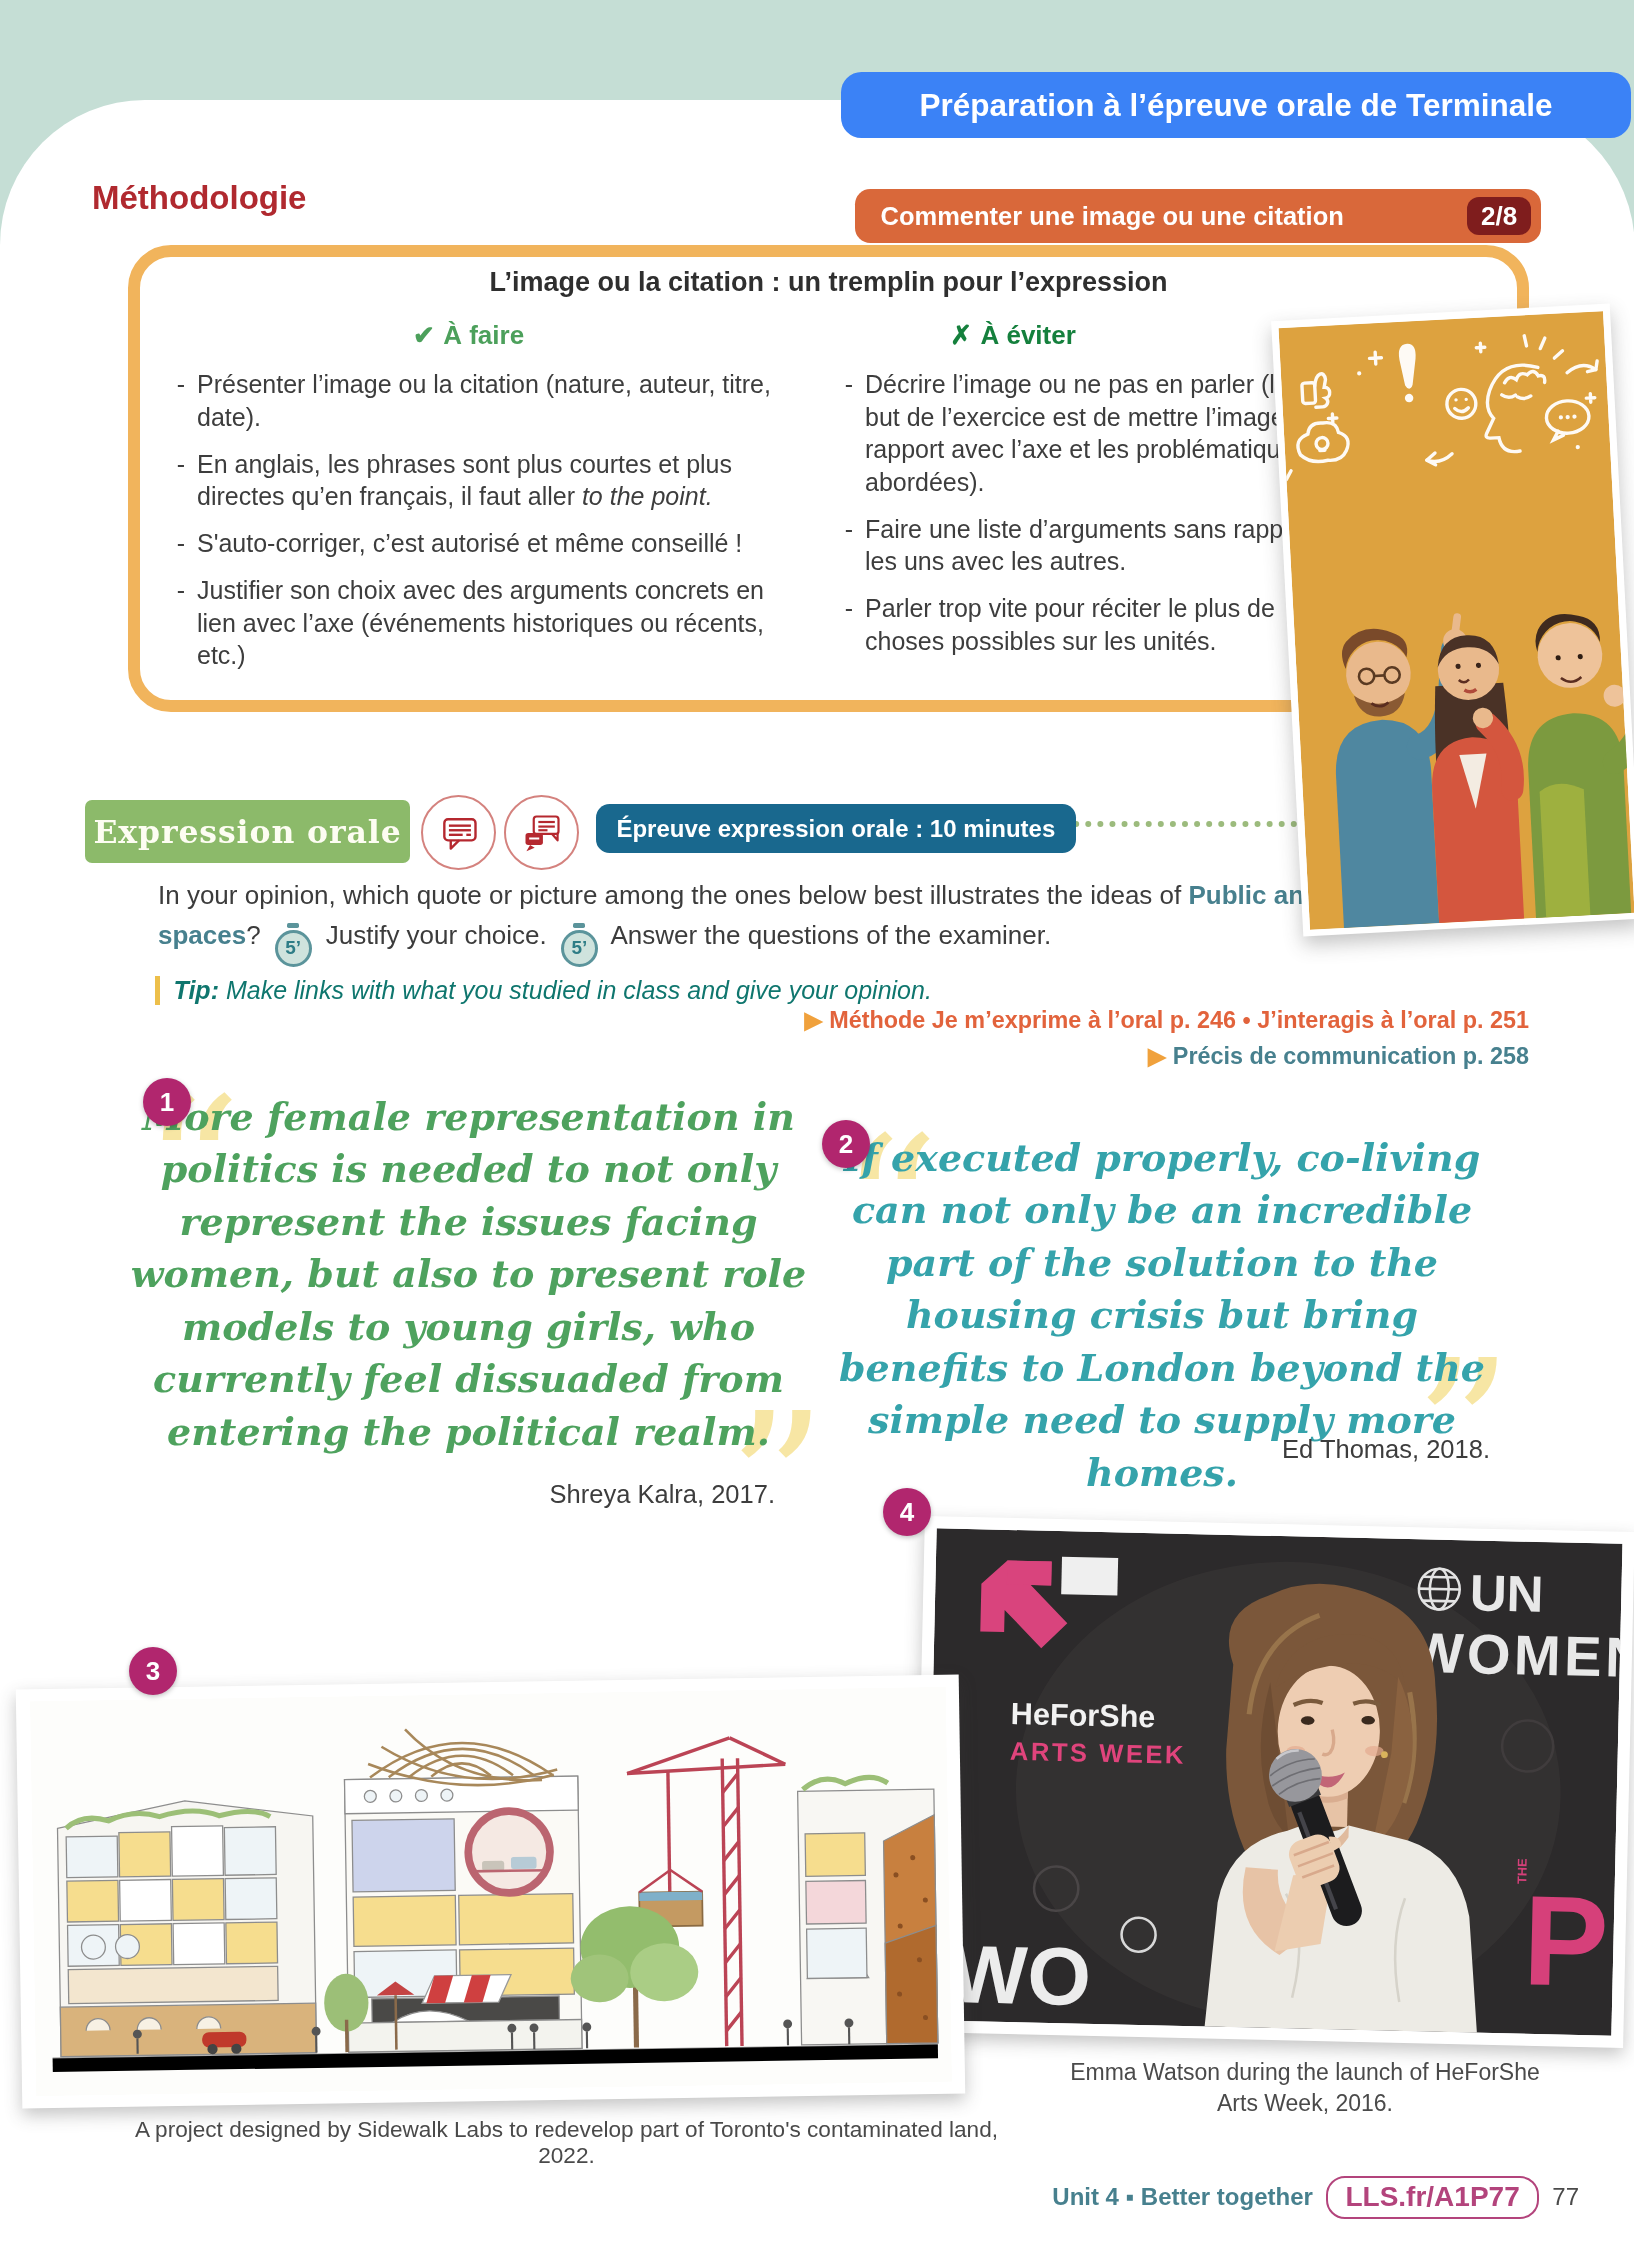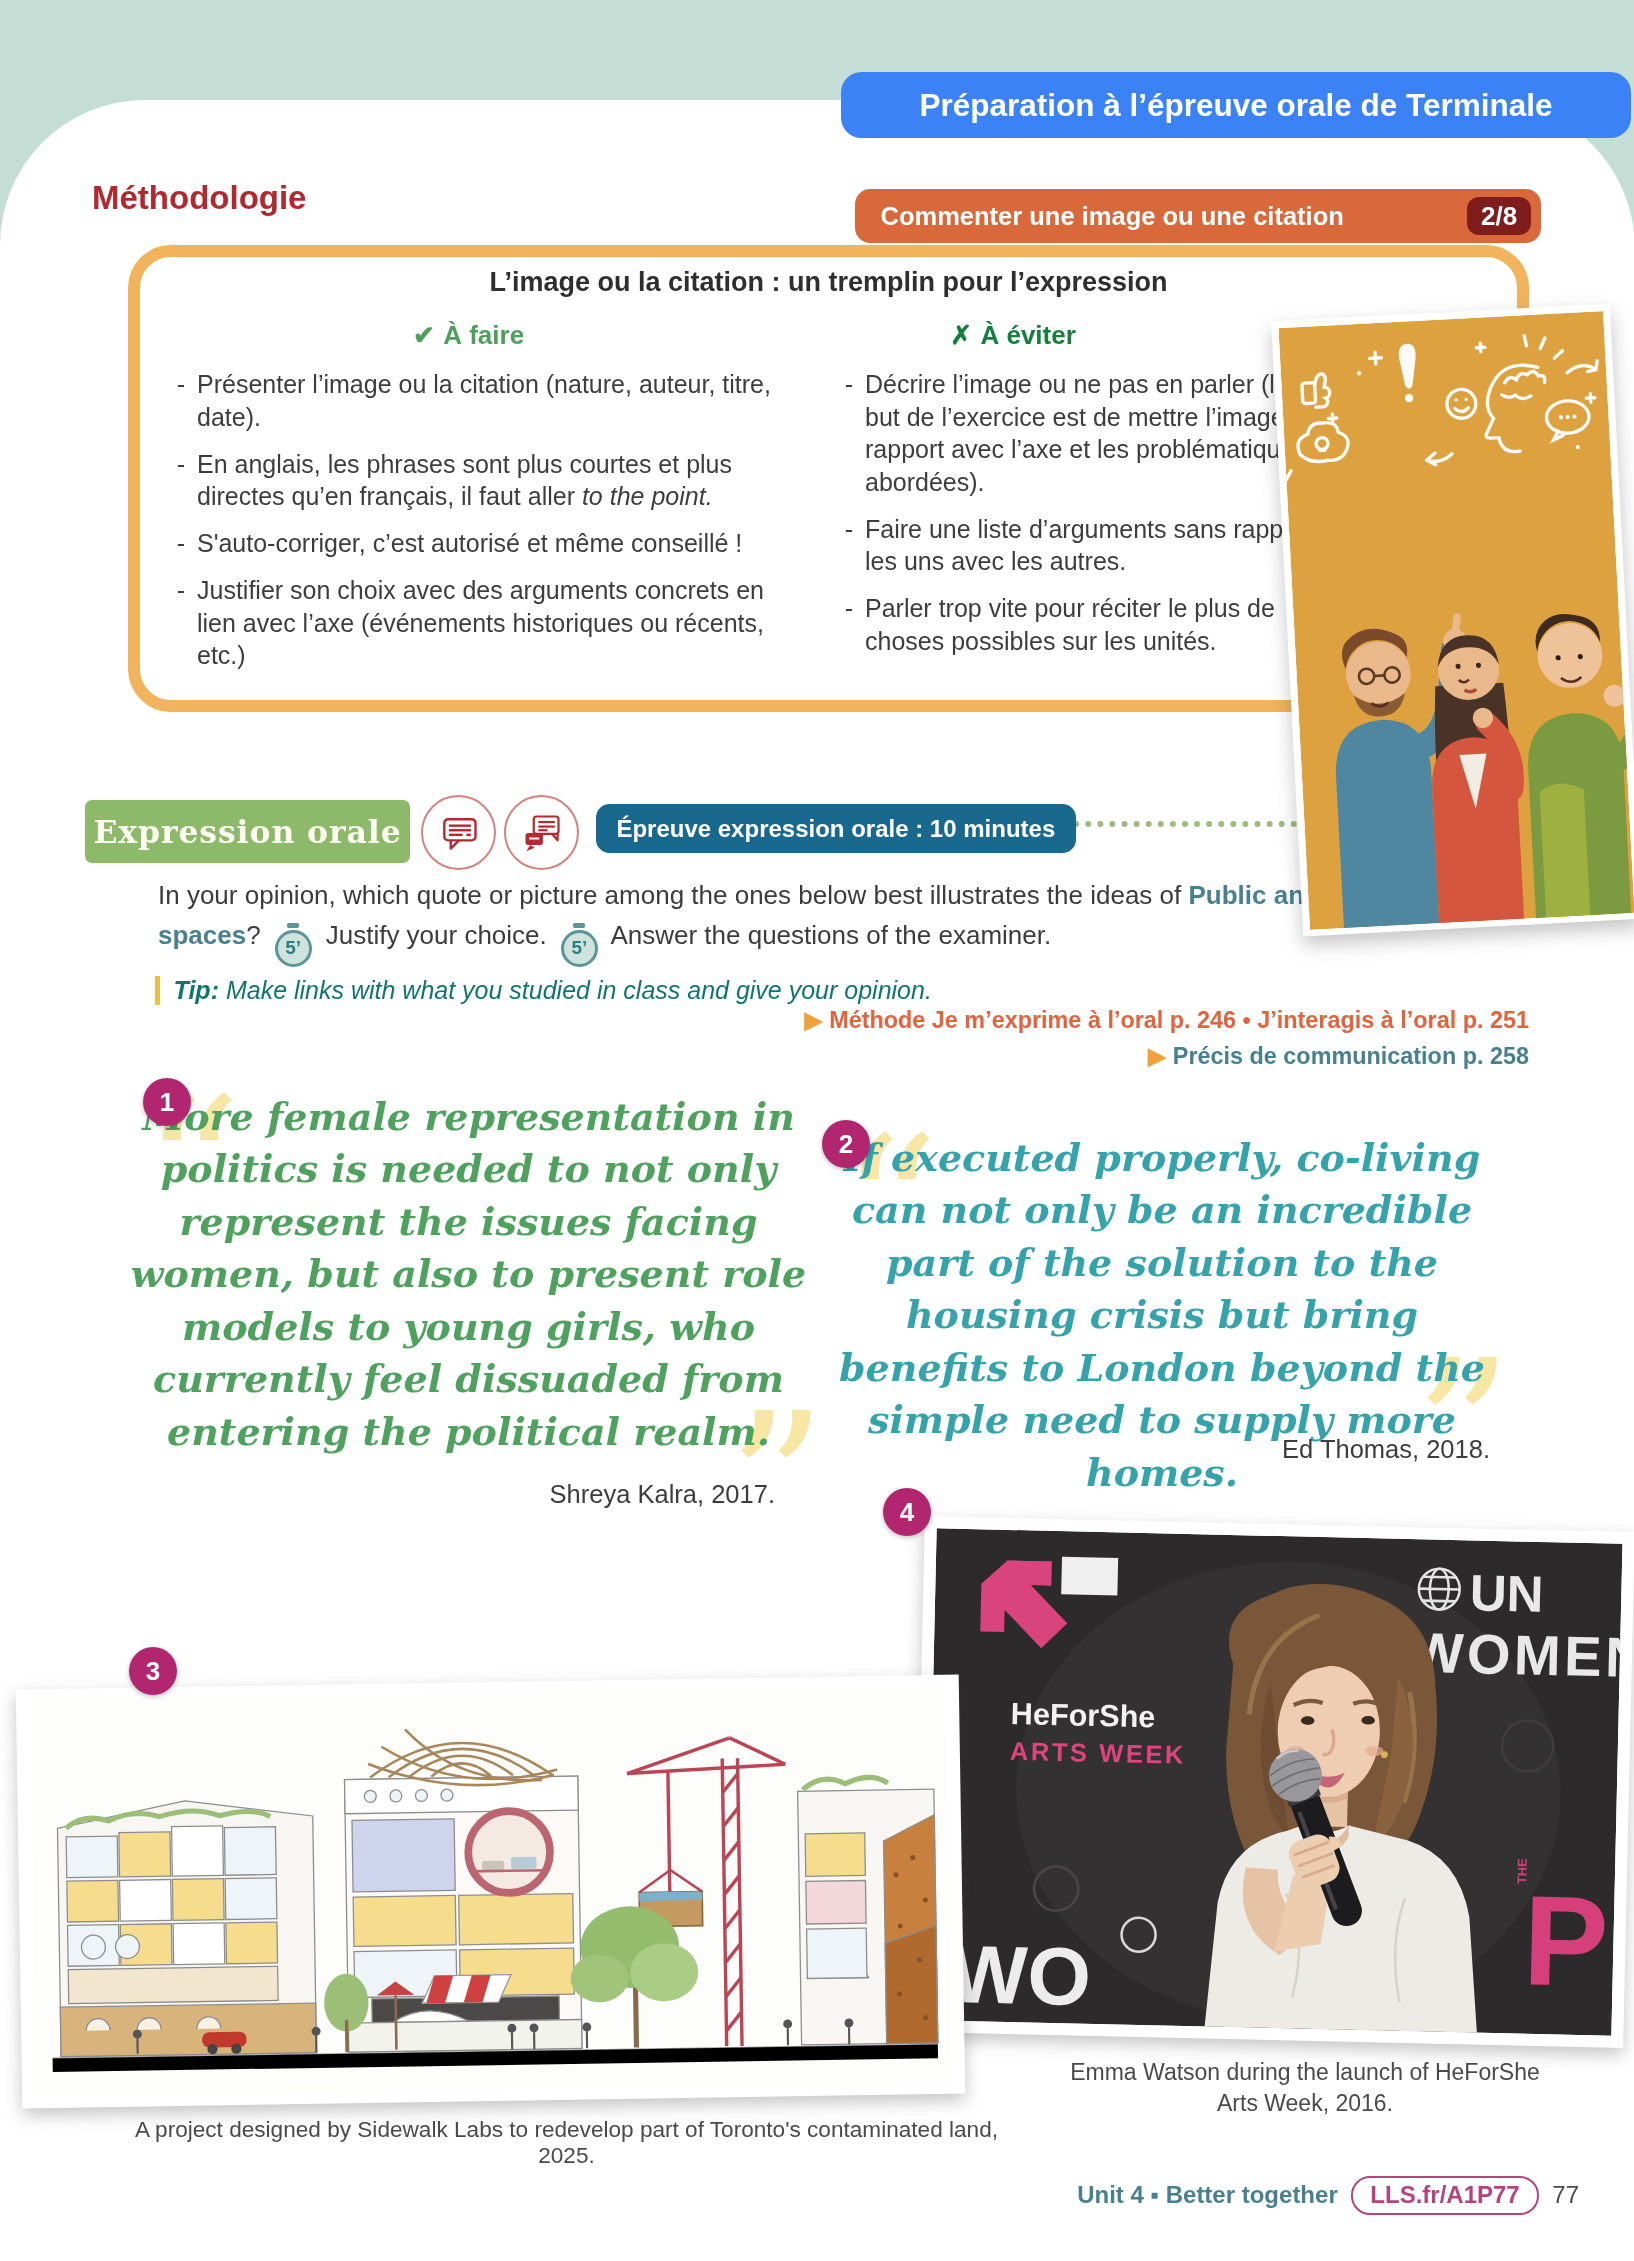--- a/index.html
+++ b/index.html
@@ -96,21 +96,21 @@
   .q-teal .qtext{color:#35a3ab;}
   .attrib{font-size:25.5px;color:#3d3d3d;z-index:2;text-align:right;}
   .photo-card{background:#fff;box-shadow:0 6.8px 17px rgba(60,60,60,.30);z-index:3;box-sizing:border-box;}
   .photo4{left:919px;top:1524px;width:710px;height:516px;padding:12px;transform:rotate(1.3deg);}
   .photo3{left:19px;top:1682px;width:943px;height:419px;padding:12px 13.6px;transform:rotate(-0.9deg);}
   .caption{color:#4a4a4a;z-index:2;}
   .cap4{left:1060px;top:2057px;width:490px;text-align:center;font-size:23px;line-height:1.35;}
   .cap3{left:128px;top:2117px;width:877px;text-align:center;font-size:22.6px;}
   .footer{right:56px;top:2176px;display:flex;align-items:center;gap:13.6px;z-index:2;}
   .footer .unit{color:#47808e;font-weight:bold;font-size:24px;}
-  .footer .pill{border:2.6px solid #b3447c;color:#b3447c;border-radius:19px;padding:3.4px 17px;font-weight:bold;font-size:24px;}
+  .footer .pill{border:2.6px solid #b3447c;color:#b3447c;border-radius:19px;padding:3.4px 17px;font-weight:bold;font-size:28px;}
   .footer .pagenum{color:#4a4a4a;font-size:24px;}
   svg text{font-family:"Liberation Sans",sans-serif;}
 </style>
 </head>
 <body>
 
 <div class="white-card"></div>
 
 <div class="abs top-banner">
   <span>Préparation à l’épreuve orale de Terminale</span>
@@ -526,20 +526,20 @@
         <circle cx="884" cy="393" r="4" fill="#555"></circle>
       <line x1="956" y1="398" x2="956" y2="418"></line>
         <circle cx="956" cy="393" r="4" fill="#555"></circle>
       <line x1="330" y1="398" x2="330" y2="418"></line>
         <circle cx="330" cy="393" r="4" fill="#555"></circle>
       <line x1="120" y1="398" x2="120" y2="416"></line>
         <circle cx="120" cy="393" r="4" fill="#555"></circle>
     </g>
   </svg>
 </div>
-<div class="abs caption cap3">A project designed by Sidewalk Labs to redevelop part of Toronto's contaminated land, 2025.</div>
+<div class="abs caption cap3">A project designed by Sidewalk Labs to redevelop part of Toronto's contaminated land, 2022.</div>
 
 <div class="abs footer">
   <span class="unit">Unit 4 ▪ Better together</span>
   <span class="pill">LLS.fr/A1P77</span>
   <span class="pagenum">77</span>
 </div>
 
 
 </body></html>

